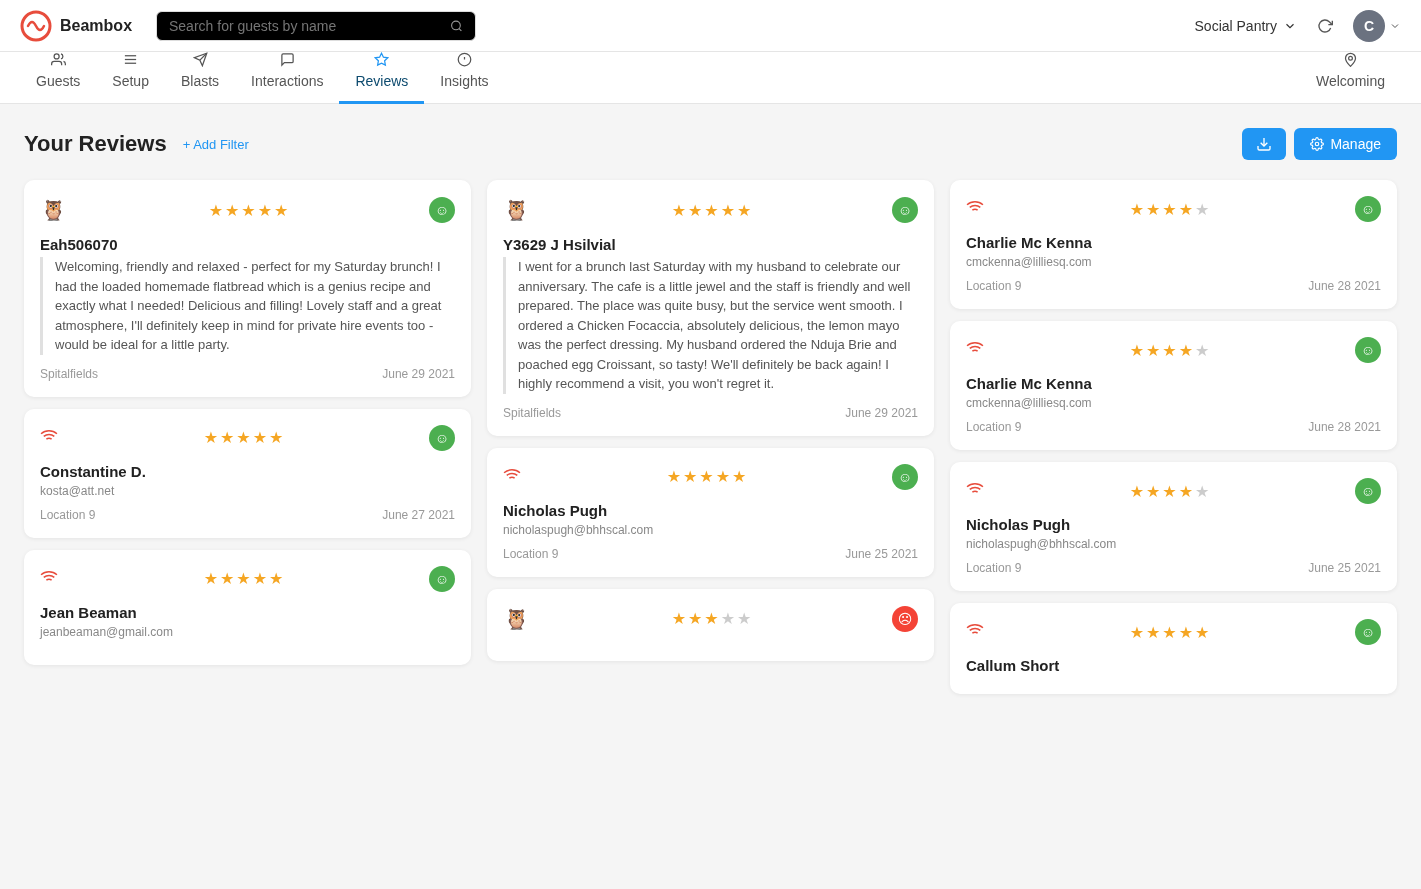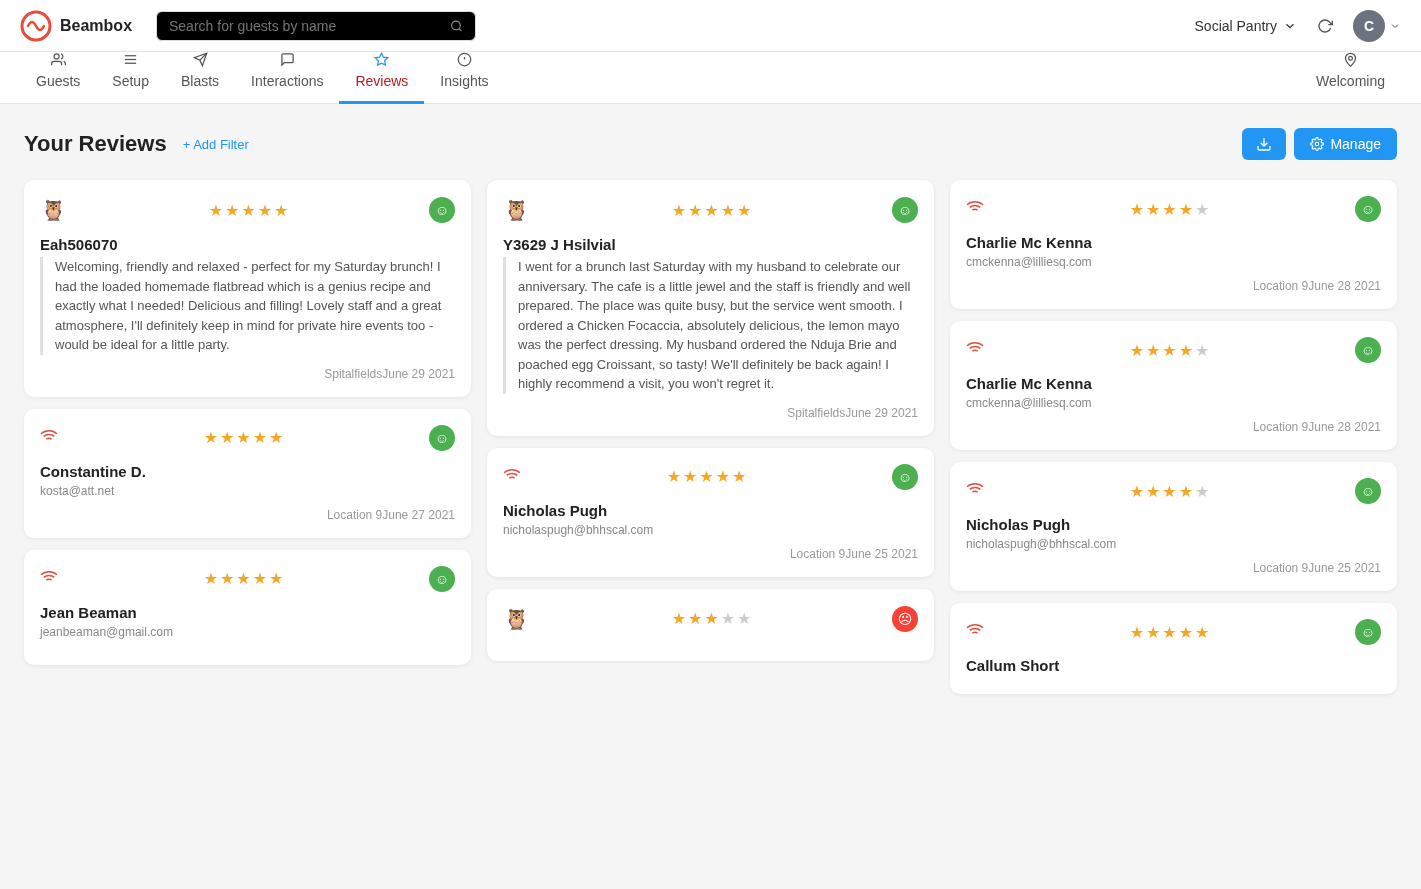--- a/index.html
+++ b/index.html
@@ -246,21 +246,21 @@
     .review-text {
       font-size: 13px;
       color: #555;
       line-height: 1.5;
       border-left: 3px solid #e0e0e0;
       padding-left: 12px;
       margin-bottom: 12px;
     }
     .card-footer {
       display: flex;
-      justify-content: flex-end;
+      justify-content: space-between;
       align-items: center;
       font-size: 12px;
       color: #999;
     }
 
     
     .wifi-icon { color: #f44336; font-size: 16px; }
     
     .trip-icon { color: #34a853; font-size: 20px; }
   </style>
@@ -334,21 +334,21 @@
   <a class="nav-item">
     <svg width="15" height="15" viewBox="0 0 24 24" fill="none" stroke="currentColor" stroke-width="2">
         <path d="M21 15a2 2 0 0 1-2 2H7l-4 4V5a2 2 0 0 1 2-2h14a2 2 0 0 1 2 2z"></path>
       </svg>
     <span>Interactions</span>
   </a>
   <a class="nav-item active">
     <svg width="15" height="15" viewBox="0 0 24 24" fill="none" stroke="#2196f3" stroke-width="2">
         <polygon points="12 2 15.09 8.26 22 9.27 17 14.14 18.18 21.02 12 17.77 5.82 21.02 7 14.14 2 9.27 8.91 8.26 12 2"></polygon>
       </svg>
-    <span style="color:#b91c1c">Reviews</span>
+    <span style="color:#0c4a6e">Reviews</span>
   </a>
   <a class="nav-item">
     <svg width="15" height="15" viewBox="0 0 24 24" fill="none" stroke="currentColor" stroke-width="2">
         <circle cx="12" cy="12" r="10"></circle>
         <line x1="12" y1="8" x2="12" y2="12"></line>
         <line x1="12" y1="16" x2="12.01" y2="16"></line>
       </svg>
     <span>Insights</span>
   </a>
   <a class="nav-item nav-item-locations">

